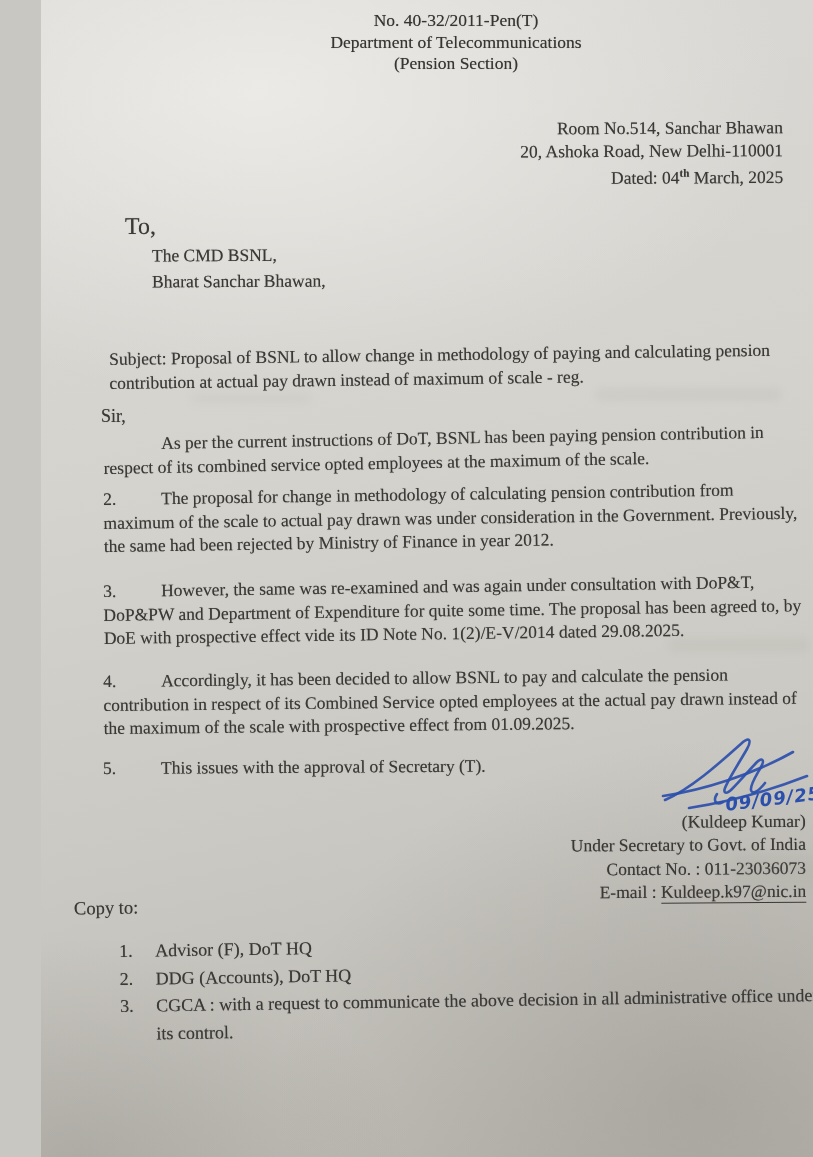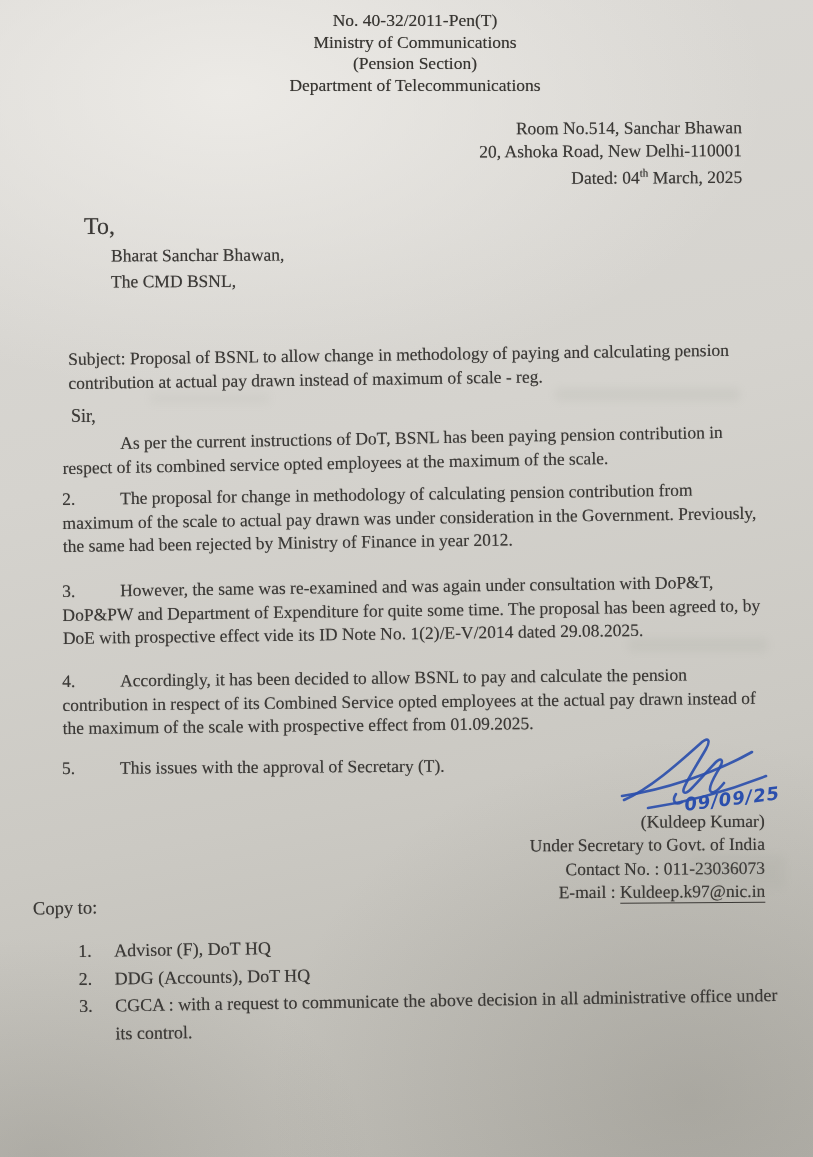--- a/index.html
+++ b/index.html
@@ -9,32 +9,33 @@
     background:#c9c7c1;
   }
   
   #paper{
     position:absolute;inset:0;
     background:
       radial-gradient(ellipse 900px 500px at 28% 8%, rgba(238,236,232,0.9) 0%, rgba(238,236,232,0) 60%),
       radial-gradient(ellipse 700px 600px at 85% 95%, rgba(120,118,110,0.28) 0%, rgba(120,118,110,0) 60%),
       radial-gradient(ellipse 600px 400px at 5% 100%, rgba(110,108,100,0.22) 0%, rgba(110,108,100,0) 55%),
       linear-gradient(168deg, #dbd9d5 0%, #d5d3ce 38%, #cbc9c3 66%, #b9b7b0 100%);
+    margin-left: 41px;
   }
   .blk{position:absolute;color:#3b3936;text-shadow:0 0 .7px rgba(59,57,54,.55);}
   .center{ text-align:center; }
   .right{ text-align:right; }
 
   #hdr{left:115px;top:10px;width:600px;font-size:17.5px;line-height:21.5px;color:#373531;}
   #addr{left:400px;top:117px;width:342px;font-size:17.5px;line-height:22.5px;transform:rotate(-.3deg);}
-  #addr sup{font-size:11px;}
+  #addr sup{font-size:11px;font-weight:bold;}
   #to{left:84px;top:213px;font-size:24px;transform:rotate(-.4deg);}
   #recipient{left:111px;top:243px;font-size:17.5px;line-height:25.5px;transform:rotate(-.3deg);}
   #subject{left:68px;top:348px;width:690px;font-size:17.5px;line-height:23.5px;transform:rotate(-.8deg);transform-origin:left top;}
-  #sir{left:71px;top:406px;font-size:18px;}
+  #sir{left:60px;top:406px;font-size:18px;}
   .para{left:62px;width:700px;font-size:17.5px;line-height:23.5px;transform-origin:left top;}
   #p1{top:433px;transform:rotate(-1.05deg);}
   #p2{top:488px;transform:rotate(-.85deg);}
   #p3{top:580px;transform:rotate(-.8deg);}
   #p4{top:670px;transform:rotate(-.6deg);}
   #p5{top:757px;transform:rotate(-.35deg);}
   .pnum{display:inline-block;width:58px;}
   #signblock{left:420px;width:345px;top:811px;font-size:17.5px;line-height:23.3px;transform:rotate(-.4deg);}
   #signblock .email-addr{border-bottom:1px solid #3b3936;padding-bottom:1px;}
   #sig-svg{position:absolute;left:618px;top:736px;width:152px;height:82px;}
@@ -56,35 +57,34 @@
   #bl3{left:690px;top:855px;width:95px;height:34px;opacity:.08;}
   #bl4{left:150px;top:393px;width:120px;height:11px;opacity:.07;}
 </style>
 </head>
 <body>
 
 <div id="paper">
 
   <div id="hdr" class="blk center">
     <div>No. 40-32/2011-Pen(T)</div>
-    <div>Ministry of Communications</div>
+    <div>Department of Telecommunications</div>
     <div>(Pension Section)</div>
-    <div>Department of Telecommunications</div>
   </div>
 
   <div id="addr" class="blk right">
     <div>Room No.514, Sanchar Bhawan</div>
     <div>20, Ashoka Road, New Delhi-110001</div>
     <div><span>Dated:  04</span><sup>th</sup><span> March, 2025</span></div>
   </div>
 
   <div id="to" class="blk">To,</div>
   <div id="recipient" class="blk">
+    <div>The CMD BSNL,</div>
     <div>Bharat Sanchar Bhawan,</div>
-    <div>The CMD BSNL,</div>
   </div>
 
   <div id="subject" class="blk">Subject: Proposal of BSNL to allow change in methodology of paying and calculating pension contribution at actual pay drawn instead of maximum of scale - reg.</div>
   <div id="sir" class="blk">Sir,</div>
 
   <div id="p1" class="blk para">
     <span class="pnum"></span><span>As per the current instructions of DoT, BSNL has been paying pension contribution in respect of its combined service opted employees at the maximum of the scale.</span>
   </div>
   <div id="p2" class="blk para">
     <span class="pnum">2.</span><span>The proposal for change in methodology of calculating pension contribution from maximum of the scale to actual pay drawn was under consideration in the Government. Previously, the same had been rejected by Ministry of Finance in year 2012.</span>

